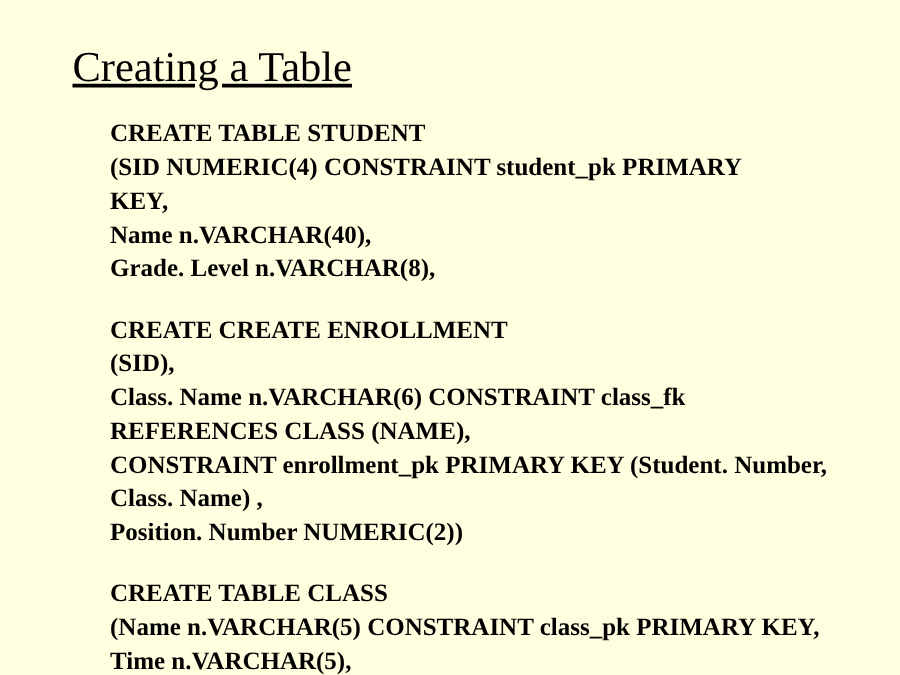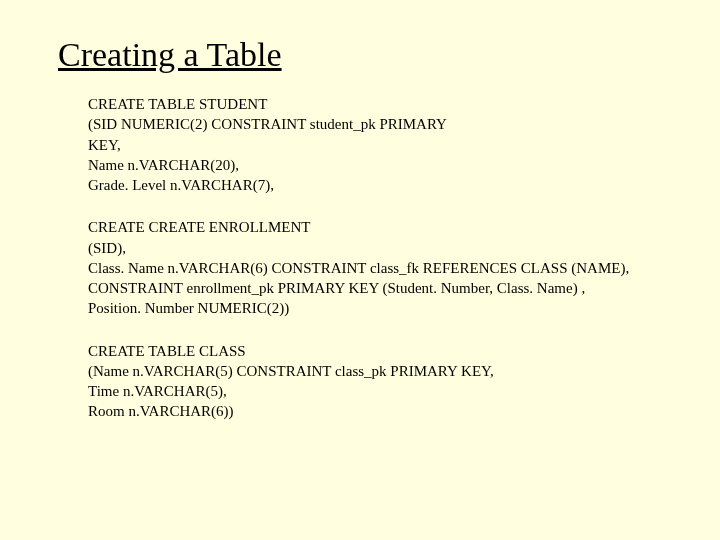--- a/index.html
+++ b/index.html
@@ -15,38 +15,39 @@
     box-sizing: border-box;
     padding: 36px 0 0 0;
   }
   .title {
     font-size: 34px;
     text-decoration: underline;
     margin: 0 0 20px 58px;
     font-weight: normal;
   }
   .block {
-    font-size: 15px;
+    font-size: 20px;
     line-height: 1.35;
     margin: 0 0 22px 88px;
     max-width: 580px;
+    font-weight: bold;
   }
 </style>
 </head>
 <body>
 
 <div class="slide">
   <h1 class="title">Creating a Table</h1>
 
   <div class="block">
     <div>CREATE TABLE STUDENT</div>
-    <div>(SID NUMERIC(2) CONSTRAINT student_pk PRIMARY</div>
+    <div>(SID NUMERIC(4) CONSTRAINT student_pk PRIMARY</div>
     <div>KEY,</div>
-    <div>Name n.VARCHAR(20),</div>
-    <div>Grade. Level n.VARCHAR(7),</div>
+    <div>Name n.VARCHAR(40),</div>
+    <div>Grade. Level n.VARCHAR(8),</div>
   </div>
 
   <div class="block">
     <div>CREATE CREATE ENROLLMENT</div>
     <div>(SID),</div>
     <div>Class. Name n.VARCHAR(6) CONSTRAINT class_fk REFERENCES CLASS (NAME),</div>
     <div>CONSTRAINT enrollment_pk PRIMARY KEY (Student. Number, Class. Name) ,</div>
     <div>Position. Number NUMERIC(2))</div>
   </div>
 

